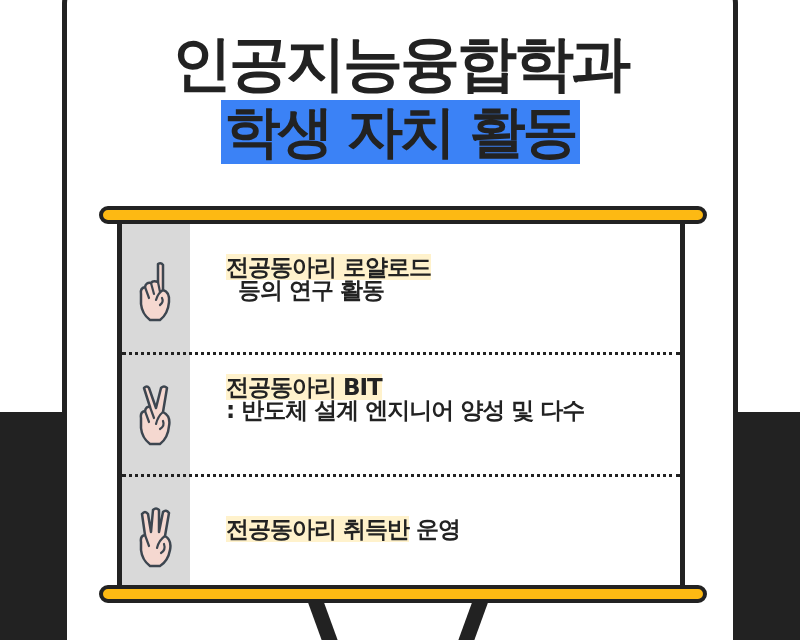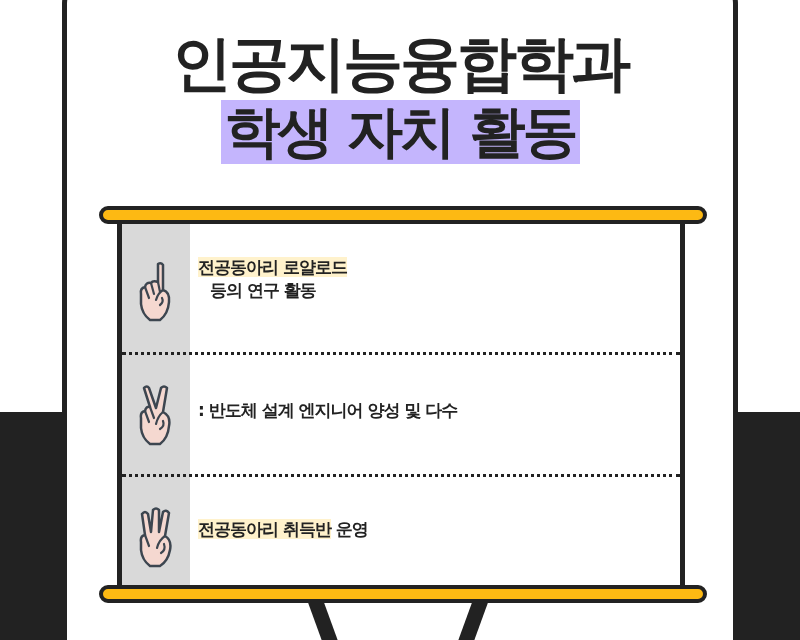--- a/index.html
+++ b/index.html
@@ -14,21 +14,21 @@
     position: absolute; left: 62px; top: -30px; width: 666px; height: 700px;
     background: #ffffff; border: 5px solid #222222; border-radius: 34px;
   }
   .title {
     position: absolute; left: 0; width: 800px; text-align: center;
     font-weight: bold; color: #222222; letter-spacing: -3px;
   }
   .title1 { top: 28px; font-size: 60px; line-height: 70px; }
   .title2-wrap { position: absolute; top: 100px; left: 0; width: 800px; text-align: center; }
   .title2 {
-    display: inline-block; background: #c4b5fd; font-size: 56px; line-height: 64px;
+    display: inline-block; background: #3b82f6; font-size: 56px; line-height: 64px;
     font-weight: bold; color: #222222; padding: 0 4px; letter-spacing: -3px;
   }
   .rod {
     position: absolute; left: 99px; width: 600px; height: 10px;
     background: #fdb913; border: 4px solid #222222; border-radius: 12px;
   }
   .rod-top { top: 206px; }
   .rod-bottom { top: 585px; }
   .board {
     position: absolute; left: 117px; top: 222px; width: 558px; height: 366px;
@@ -39,21 +39,21 @@
   .row1 { top: 0; height: 132px; }
   .row2 { top: 132px; height: 122px; }
   .row3 { top: 254px; height: 112px; }
   .divider {
     position: absolute; left: 0; width: 558px; height: 0;
     border-top: 3px dotted #222222;
   }
   .div1 { top: 130px; }
   .div2 { top: 252px; }
   .hand { position: absolute; left: 14px; width: 40px; height: 62px; }
-  .text-block { position: absolute; left: 76px; font-size: 17px; line-height: 23px; font-weight: bold; color: #222222; letter-spacing: -1px; }
+  .text-block { position: absolute; left: 104px; font-size: 23px; line-height: 23px; font-weight: bold; color: #222222; letter-spacing: -1px; }
   .hl { background: #fff2cc; }
   .desc-indent { display: block; padding-left: 12px; }
   .leg { position: absolute; top: 600px; width: 16px; height: 60px; background: #222222; }
   .leg-left { left: 318px; transform: skewX(20deg); }
   .leg-right { left: 462px; transform: skewX(-20deg); }
 </style>
 </head>
 <body>
 
 <div class="bg-dark-left"></div>
@@ -84,21 +84,21 @@
   </div>
 
   <div class="divider div1"></div>
 
   <div class="row row2">
     <svg class="hand" style="top:30px" viewBox="0 0 40 62">
       <path d="M8 4 Q11 1 13 4 L20 24 L25 4 Q28 1 31 4 L27 28 Q35 32 33 42 Q32 54 24 60 L14 60 Q6 54 5 44 L5 34 Q4 28 9 27 Q10 22 14 23 Z" fill="#f5d8d0" stroke="#3d4650" stroke-width="2.5" stroke-linejoin="round"></path>
       <path d="M9 27 L13 38 M14 23 L18 34 M27 28 Q22 32 20 40 M24 45 Q29 42 27 37" fill="none" stroke="#3d4650" stroke-width="2.2" stroke-linecap="round"></path>
     </svg>
     <div class="text-block" style="top:22px">
-      <br>
+      <span class="hl">전공동아리 BIT</span><br>
       <span>: 반도체 설계 엔지니어 양성 및 다수</span>
     </div>
   </div>
 
   <div class="divider div2"></div>
 
   <div class="row row3">
     <svg class="hand" style="top:30px" viewBox="0 0 40 62">
       <path d="M6 8 Q9 4 12 8 L15 26 L17 4 Q20 1 23 4 L23 26 L27 6 Q30 3 33 7 L29 30 Q36 34 34 44 Q32 55 24 60 L14 60 Q6 54 5 44 L5 36 Q4 30 9 29 Z" fill="#f5d8d0" stroke="#3d4650" stroke-width="2.5" stroke-linejoin="round"></path>
       <path d="M9 29 L13 40 M29 30 Q23 34 21 42 M25 47 Q30 44 28 38" fill="none" stroke="#3d4650" stroke-width="2.2" stroke-linecap="round"></path>

